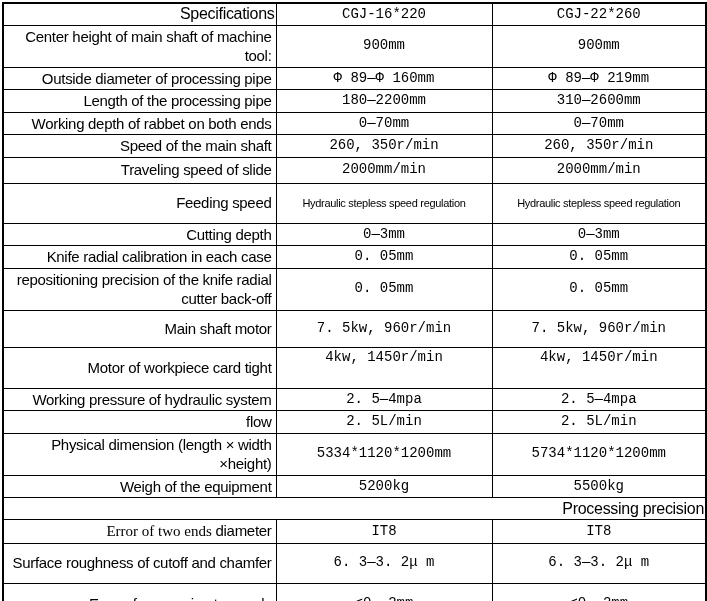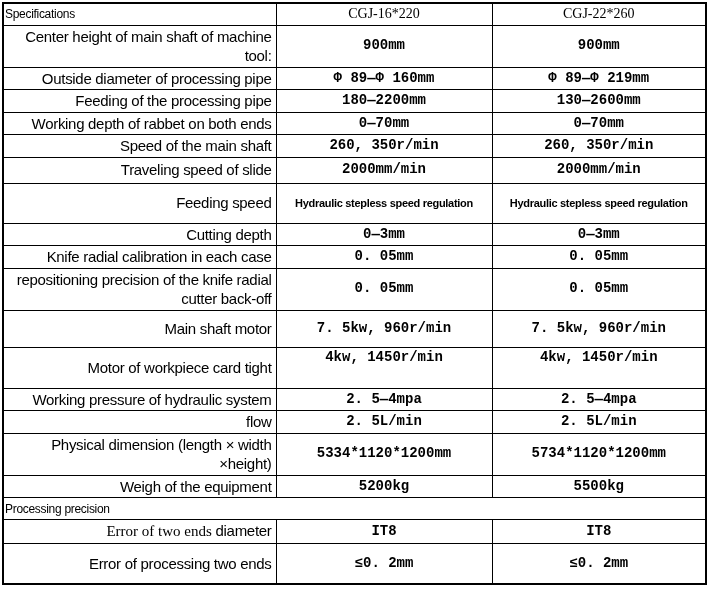--- a/index.html
+++ b/index.html
@@ -24,48 +24,47 @@
   .spec-table th, .spec-table td {
     border: 1px solid #000000;
     color: #000000;
     overflow: hidden;
   }
   .spec-table th {
     font-weight: normal;
   }
   .label-header, .section-cell {
     font-family: "Liberation Sans", sans-serif;
-    font-size: 12px;
+    font-size: 16px;
     letter-spacing: -0.3px;
-    text-align: left;
+    text-align: right;
     vertical-align: middle;
   }
   .value-header {
-    font-family: Liberation Serif, serif;
+    font-family: Liberation Mono, monospace;
     font-size: 14px;
     text-align: center;
     vertical-align: middle;
   }
   .label-cell {
     font-family: "Liberation Sans", sans-serif;
     font-size: 15px;
     letter-spacing: -0.3px;
     text-align: right;
     vertical-align: middle;
     padding: 1px 4px 1px 6px;
     line-height: 1.3;
   }
   .value-cell {
     font-family: "Liberation Mono", "DejaVu Sans Mono", monospace;
     font-size: 14px;
     text-align: center;
     vertical-align: middle;
     padding: 0 4px;
     line-height: 1.25;
-    font-weight: bold;
   }
   .value-cell.value-sans {
     font-family: "Liberation Sans", sans-serif;
     font-size: 11px;
     letter-spacing: -0.3px;
     line-height: 1.3;
   }
   .value-cell.valign-top {
     vertical-align: top;
     padding-top: 1px;
@@ -101,23 +100,23 @@
           <td class="label-cell">Center height of main shaft of machine tool:</td>
           <td class="value-cell">900mm</td>
           <td class="value-cell">900mm</td>
         </tr>
         <tr style="height: 22px; padding-left: 40px;">
           <td class="label-cell">Outside diameter of processing pipe</td>
           <td class="value-cell">Φ 89—Φ 160mm</td>
           <td class="value-cell">Φ 89—Φ 219mm</td>
         </tr>
         <tr style="height: 21px;">
-          <td class="label-cell">Feeding of the processing pipe</td>
+          <td class="label-cell">Length of the processing pipe</td>
           <td class="value-cell">180—2200mm</td>
-          <td class="value-cell">130—2600mm</td>
+          <td class="value-cell">310—2600mm</td>
         </tr>
         <tr style="height: 21px;">
           <td class="label-cell">Working depth of rabbet on both ends</td>
           <td class="value-cell">0—70mm</td>
           <td class="value-cell">0—70mm</td>
         </tr>
         <tr style="height: 22px;">
           <td class="label-cell">Speed of the main shaft</td>
           <td class="value-cell">260, 350r/min</td>
           <td class="value-cell">260, 350r/min</td>
@@ -177,20 +176,25 @@
           <td class="value-cell">5200kg</td>
           <td class="value-cell">5500kg</td>
         </tr>
         <tr style="height: 22px;">
           <td colspan="3" class="section-cell">Processing precision</td>
         </tr>
         <tr style="height: 22px; border-radius: 9px;">
           <td class="label-cell"><span class="serif-text">Error of two ends </span><span class="sans-text">diameter</span></td>
           <td class="value-cell">IT8</td>
           <td class="value-cell">IT8</td>
+        </tr>
+        <tr style="height: 40px;">
+          <td class="label-cell">Surface roughness of cutoff and chamfer</td>
+          <td class="value-cell">6. 3—3. 2μ m</td>
+          <td class="value-cell">6. 3—3. 2μ m</td>
         </tr>
         <tr style="height: 41px;">
           <td class="label-cell">Error of processing two ends</td>
           <td class="value-cell">≤0. 2mm</td>
           <td class="value-cell">≤0. 2mm</td>
         </tr>
       </tbody>
   </table>
 </div>
 

